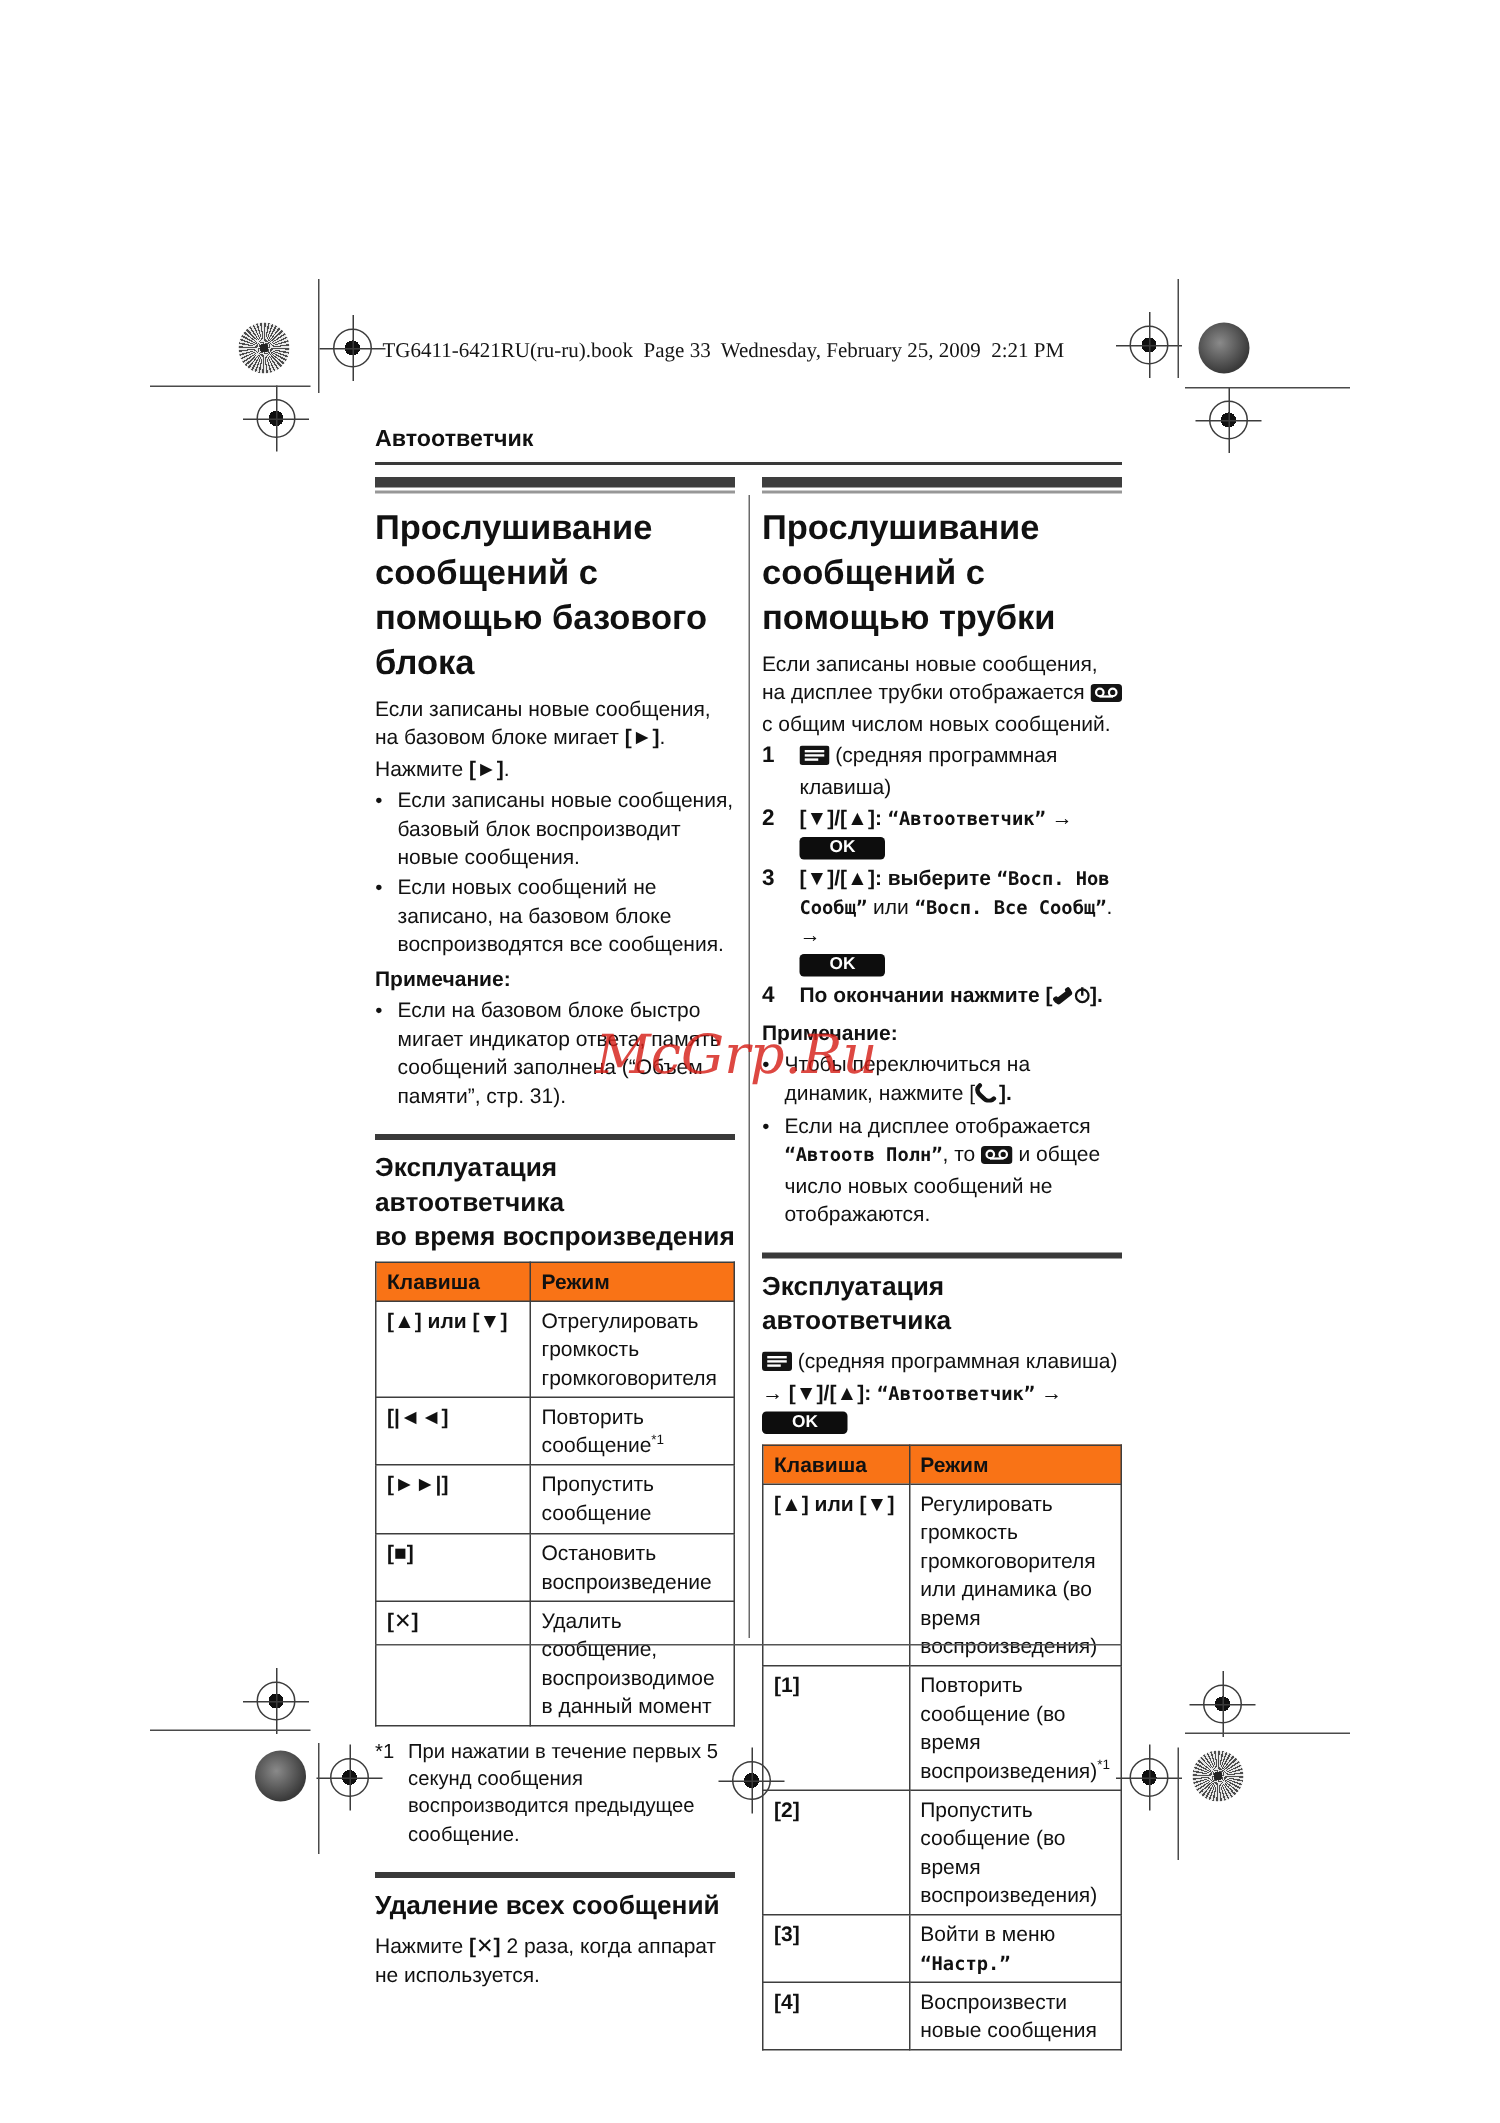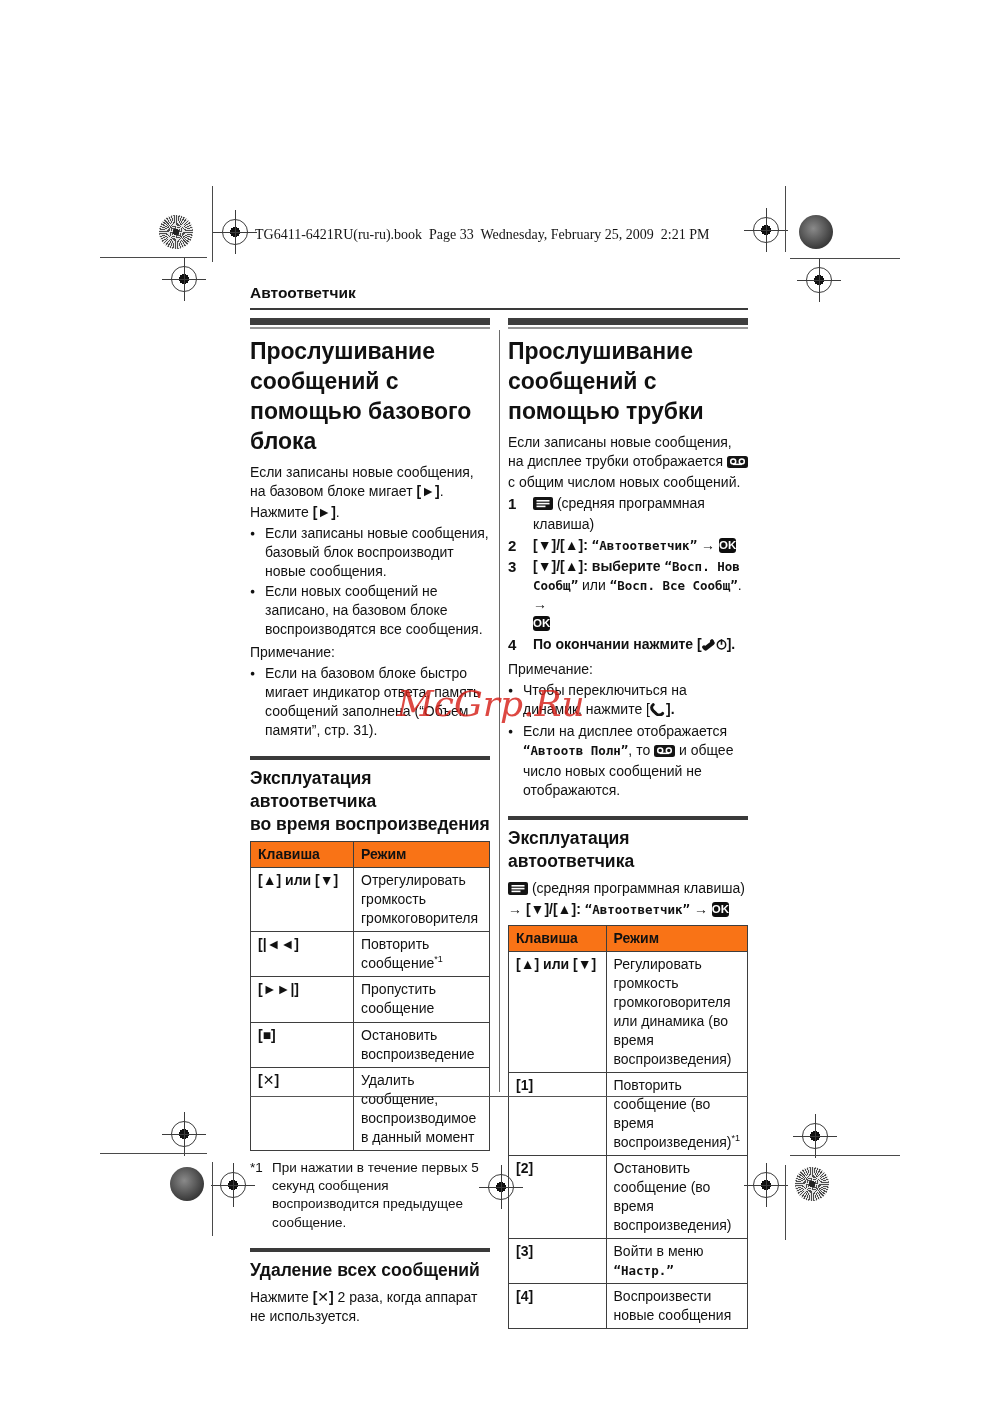--- a/index.html
+++ b/index.html
@@ -32,25 +32,25 @@
   .secbar i{display:block;}
   .secbar .bar1{height:7px;background:#3e3e3e;}
   .secbar .bar2{height:2px;background:#979797;margin-top:2px;}
   h1.title{font-size:23px;line-height:1.3;font-weight:bold;margin:8px 0 6px;letter-spacing:0;}
   .subrule{height:4px;background:#3a3a3a;margin:16px 0 7px;}
   h2.subtitle{font-size:17.5px;font-weight:bold;margin:0 0 6px;line-height:1.3;}
   p.body{margin:0 0 2px;}
   .blist{margin:2px 0;}
   .blist .bitem{position:relative;padding-left:15px;margin:1px 0;}
   .blist .bitem::before{content:"●";position:absolute;left:0;top:4px;font-size:8.5px;}
-  .notelabel{font-weight:normal;margin:4px 0 1px;}
+  .notelabel{font-weight:bold;margin:4px 0 1px;}
   .key{font-weight:bold;}
   .mono{font-family:"DejaVu Sans Mono","Liberation Mono",monospace;font-weight:bold;font-size:12.5px;}
   .okbadge{display:inline-block;background:#0d0d0d;color:#fff;font-weight:bold;font-size:11.5px;
-         border-radius:3px;padding:0 0;line-height:15px;vertical-align:1px;}
+         border-radius:3px;padding:0 20px;line-height:15px;vertical-align:1px;}
   
   .steps{margin:2px 0 0;}
   .step{position:relative;padding-left:25px;margin:2px 0;}
   .step .num{position:absolute;left:0;top:0;font-weight:bold;font-size:15px;}
   
   table.keytable{border-collapse:collapse;width:100%;margin:6px 0 4px;}
   table.keytable th,table.keytable td{border:1.4px solid #3e3e3e;padding:3px 7px;text-align:left;
          vertical-align:top;font-size:14px;}
   table.keytable th{background:#f97316;font-weight:bold;}
   table.keytable .kcol{width:88px;font-weight:bold;}
@@ -243,21 +243,21 @@
       <tr>
         <td class="kcol">[▲] или [▼]</td>
         <td>Регулировать громкость громкоговорителя или динамика (во время воспроизведения)</td>
       </tr>
       <tr>
         <td class="kcol">[1]</td>
         <td><span>Повторить сообщение (во время воспроизведения)</span><sup>*1</sup></td>
       </tr>
       <tr>
         <td class="kcol">[2]</td>
-        <td>Остановить сообщение (во время воспроизведения)</td>
+        <td>Пропустить сообщение (во время воспроизведения)</td>
       </tr>
       <tr>
         <td class="kcol">[3]</td>
         <td><span>Войти в меню </span><br><span class="mono">“Настр.”</span></td>
       </tr>
       <tr>
         <td class="kcol">[4]</td>
         <td>Воспроизвести новые сообщения</td>
       </tr>
     </tbody>

